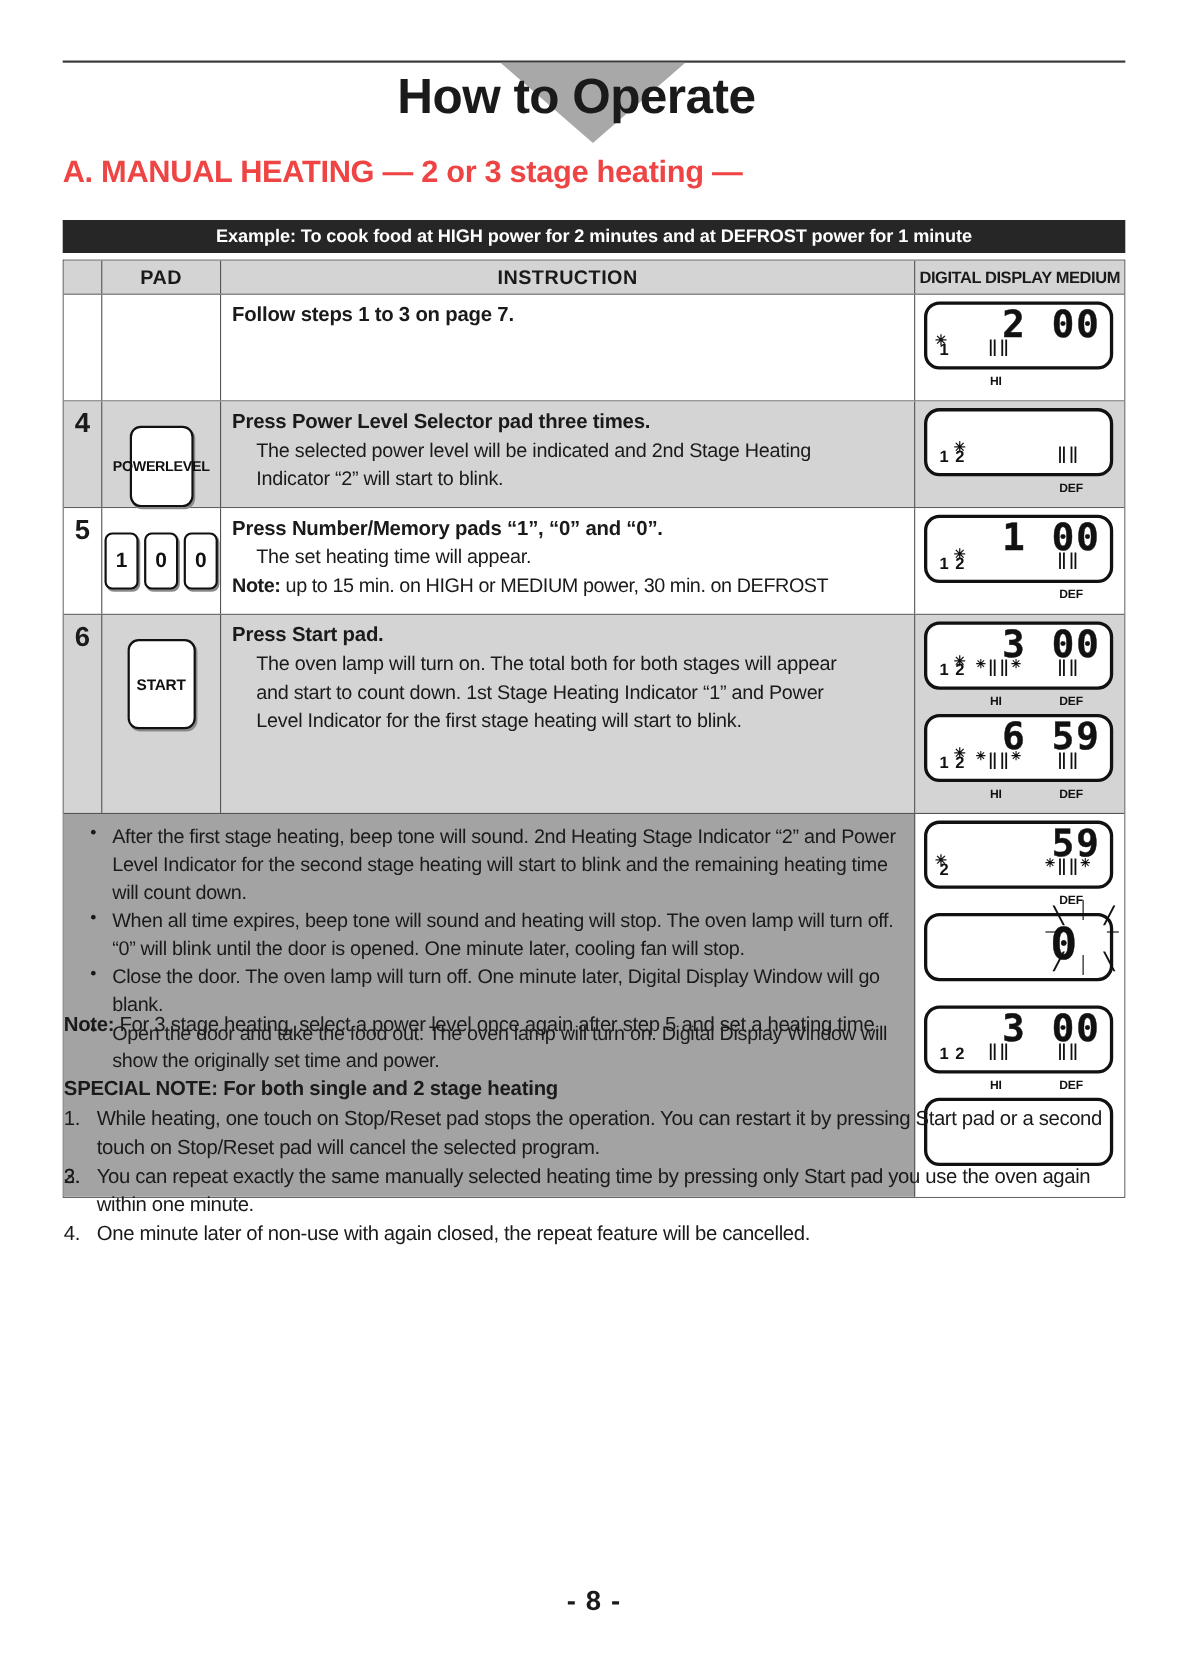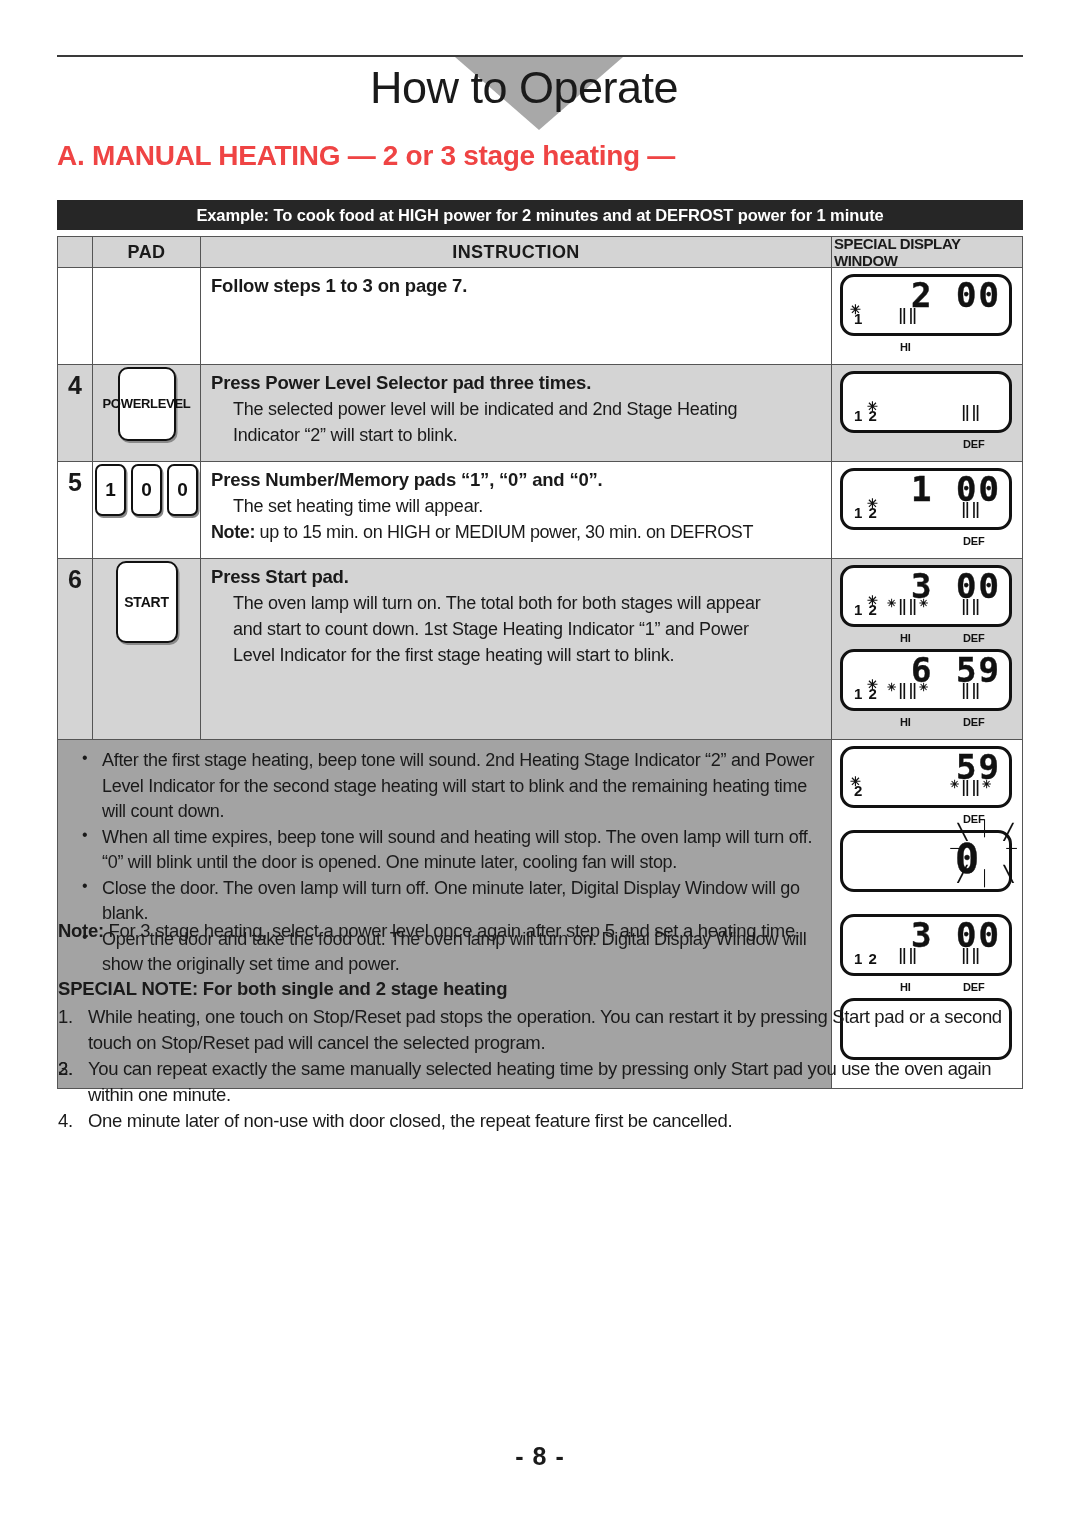--- a/index.html
+++ b/index.html
@@ -16,21 +16,21 @@
   
   .top-rule{position:absolute;left:57px;top:55px;width:966px;height:2px;background:#3a3a3a;}
   .tri{
     position:absolute;left:455px;top:57px;width:0;height:0;
     border-left:84px solid transparent;
     border-right:84px solid transparent;
     border-top:73px solid #a8a8a8;
   }
   .page-title{
     position:absolute;left:0;top:62px;width:1048px;text-align:center;
-    font-size:45px;font-weight:normal;letter-spacing:-0.5px;color:#1a1a1a;
+    font-size:45px;font-weight:bold;letter-spacing:-0.5px;color:#1a1a1a;
   }
   .section-title{
     position:absolute;left:57px;top:140px;width:966px;
     font-size:28px;font-weight:bold;letter-spacing:-0.3px;color:#ef4444;
   }
   .example-bar{
     position:absolute;left:57px;top:200px;width:966px;height:30px;
     background:#262626;color:#ffffff;
     font-size:16.5px;font-weight:bold;
     display:flex;align-items:center;justify-content:center;
@@ -38,21 +38,21 @@
   }
 
   
   .tbl{position:absolute;left:57px;top:236px;width:966px;border:1.5px solid #555;box-sizing:border-box;}
   .trow{display:flex;border-bottom:1.5px solid #555;box-sizing:border-box;}
   .trow:last-child{border-bottom:none;}
   .c-num{width:35px;flex:0 0 35px;border-right:1.5px solid #555;box-sizing:border-box;
          display:flex;align-items:flex-start;justify-content:center;padding-top:6px;
          font-size:25px;font-weight:bold;}
   .c-pad{width:108px;flex:0 0 108px;border-right:1.5px solid #555;box-sizing:border-box;
-         display:flex;align-items:flex-start;justify-content:center;padding-top:2px;}
+         display:flex;align-items:flex-start;justify-content:center;padding-top:22px;}
   .c-ins{flex:1 1 auto;border-right:1.5px solid #555;box-sizing:border-box;padding:5px 8px 6px 10px;}
   .c-dsp{width:190px;flex:0 0 190px;box-sizing:border-box;padding:6px 8px;}
   .hdr{background:#d4d4d4;font-weight:bold;}
   .hdr .c-num,.hdr .c-pad,.hdr .c-ins,.hdr .c-dsp{
       display:flex;align-items:center;justify-content:center;padding:3px 2px;height:30px;}
   .hdr .c-pad{font-size:18px;letter-spacing:0.4px;}
   .hdr .c-ins{font-size:18px;letter-spacing:0.4px;}
   .hdr .c-dsp{font-size:15px;letter-spacing:-0.4px;}
   .gray{background:#d4d4d4;}
   .white{background:#ffffff;}
@@ -153,21 +153,21 @@
   <div class="tri"></div>
   <div class="page-title">How to Operate</div>
   <div class="section-title">A. MANUAL HEATING — 2 or 3 stage heating —</div>
   <div class="example-bar">Example: To cook food at HIGH power for 2 minutes and at DEFROST power for 1 minute</div>
 
   <div class="tbl" id="table-root">
       <div class="trow hdr">
         <div class="c-num"></div>
         <div class="c-pad">PAD</div>
         <div class="c-ins">INSTRUCTION</div>
-        <div class="c-dsp">SPECIAL DISPLAY WINDOW</div>
+        <div class="c-dsp">DIGITAL DISPLAY MEDIUM</div>
       </div>
       <div class="trow white">
         <div class="c-num"></div>
         <div class="c-pad"></div>
         <div class="c-ins">
           <div>
             <div class="ins-title">Follow steps 1 to 3 on page 7.</div>
           </div>
         </div>
         <div class="c-dsp">
@@ -348,17 +348,17 @@
 
   <div class="note-main">
     <b>Note:</b><span> For 3 stage heating, select a power level once again after step 5 and set a heating time.</span>
   </div>
 
   <div class="spec-head">SPECIAL NOTE: For both single and 2 stage heating</div>
   <ul class="spec-list" id="spec-list">
       <li><span class="n">1.</span><span>While heating, one touch on Stop/Reset pad stops the operation. You can restart it by pressing Start pad or a second touch on Stop/Reset pad will cancel the selected program.</span></li>
       <li><span class="n">2.</span></li>
       <li><span class="n">3.</span><span>You can repeat exactly the same manually selected heating time by pressing only Start pad you use the oven again within one minute.</span></li>
-      <li><span class="n">4.</span><span>One minute later of non-use with door closed, the repeat feature first be cancelled.</span></li>
+      <li><span class="n">4.</span><span>One minute later of non-use with again closed, the repeat feature will be cancelled.</span></li>
     </ul>
 
   <div class="pagenum">- 8 -</div>
 </div>
 
 </body></html>

